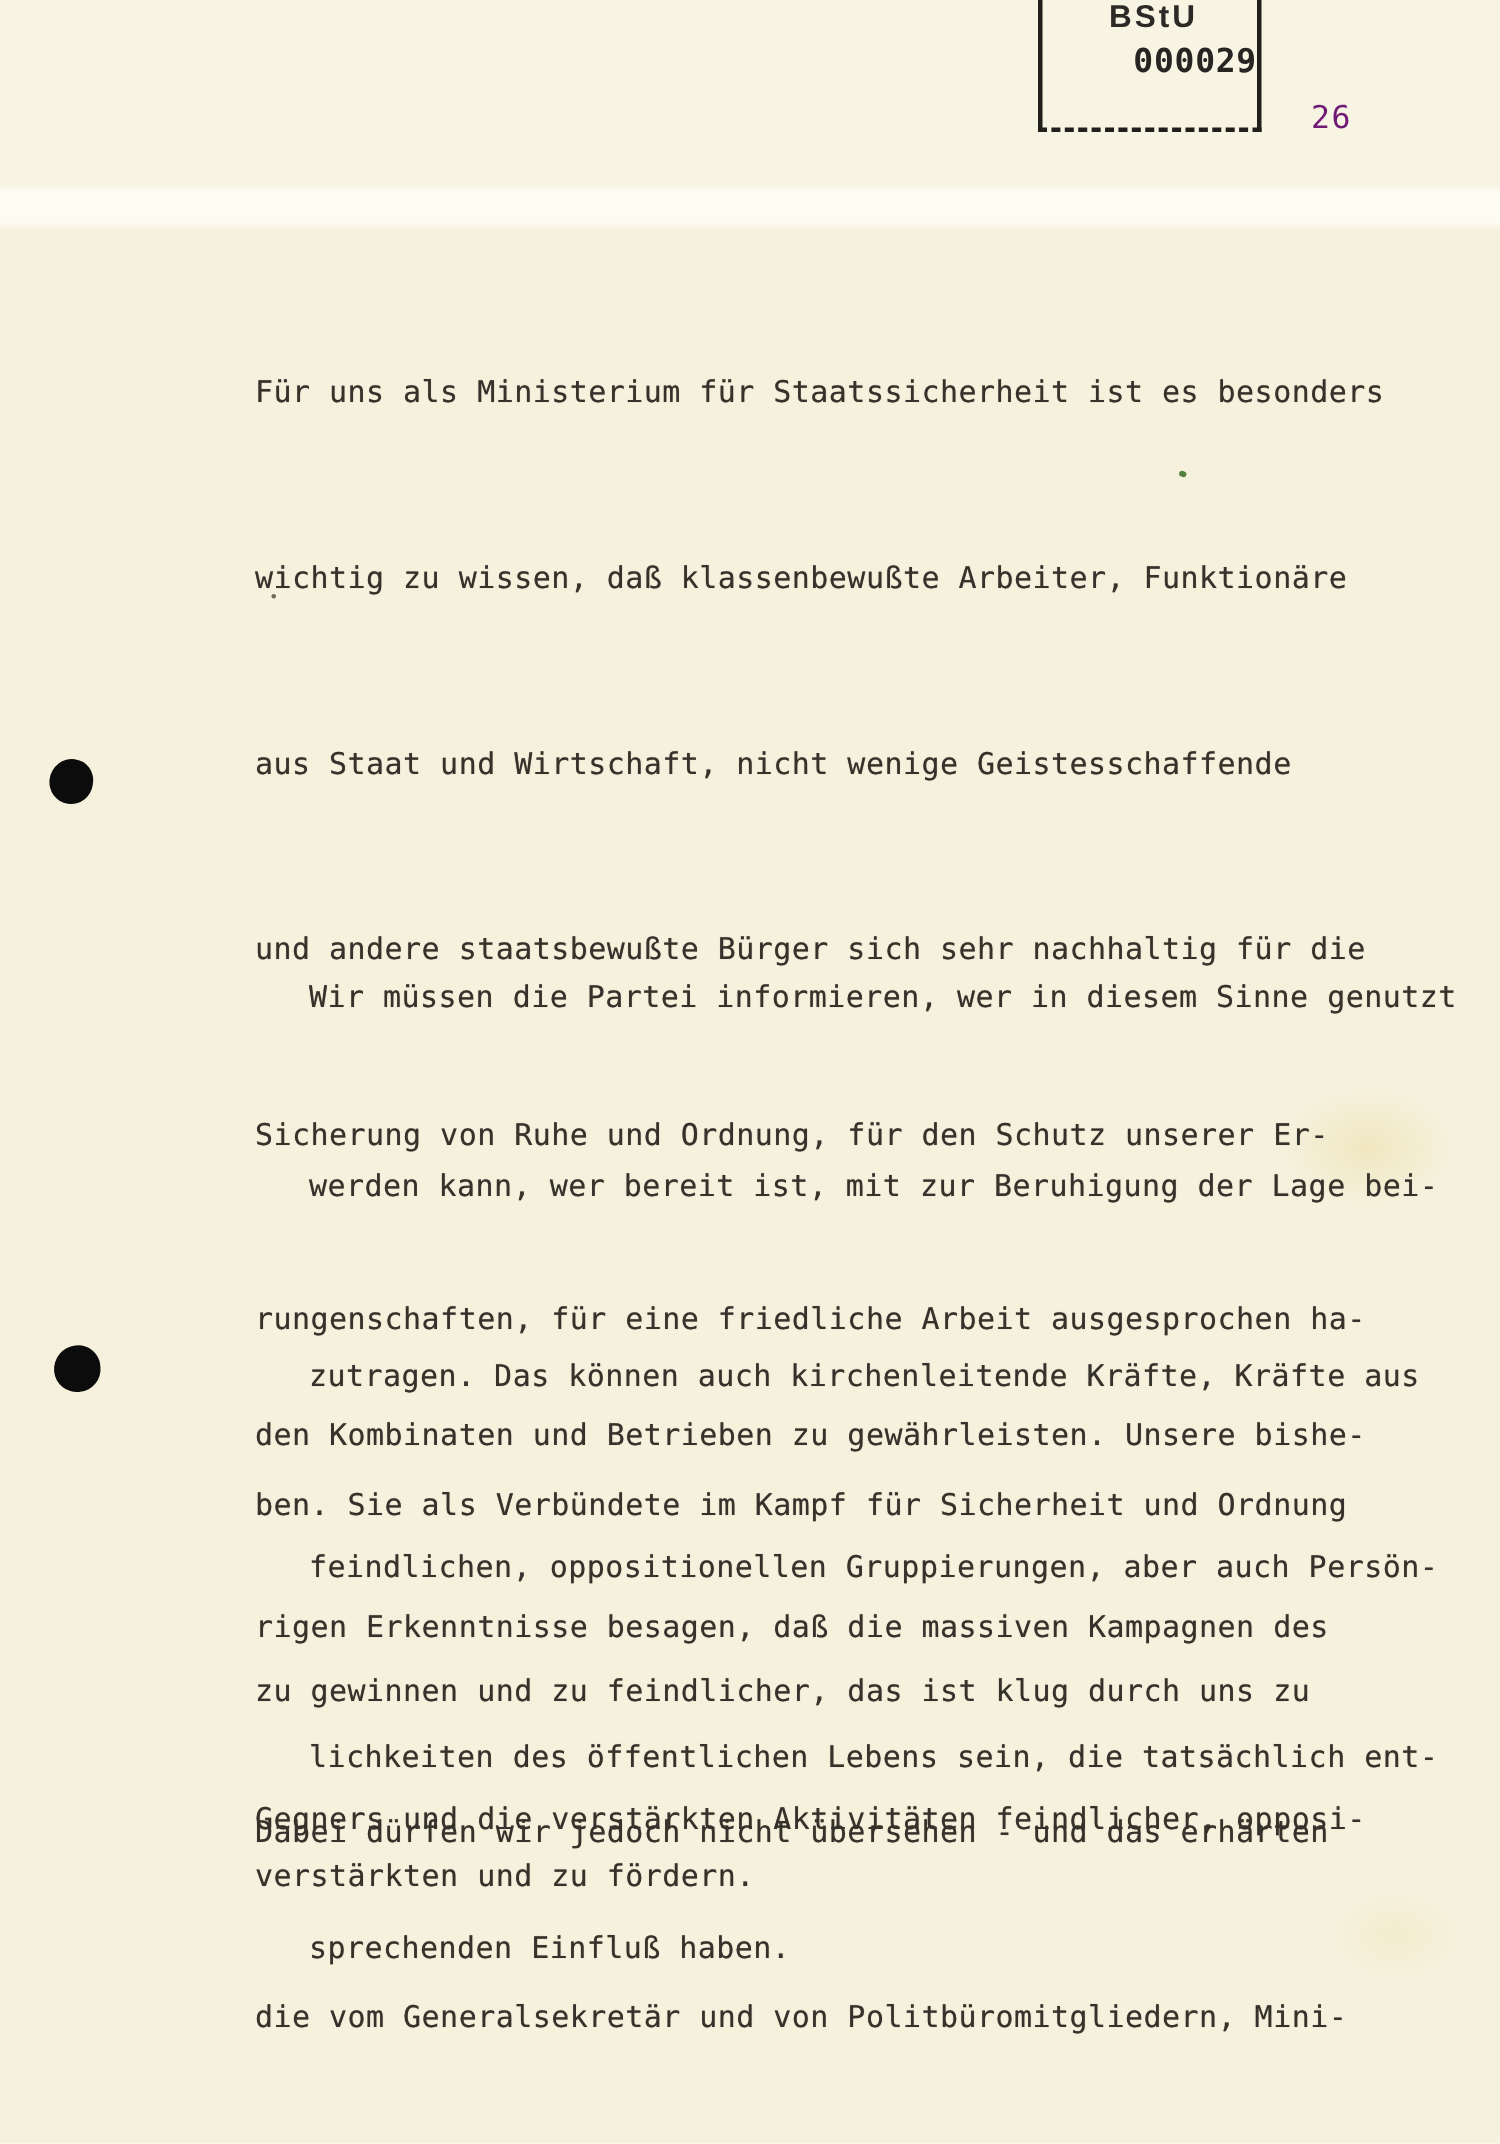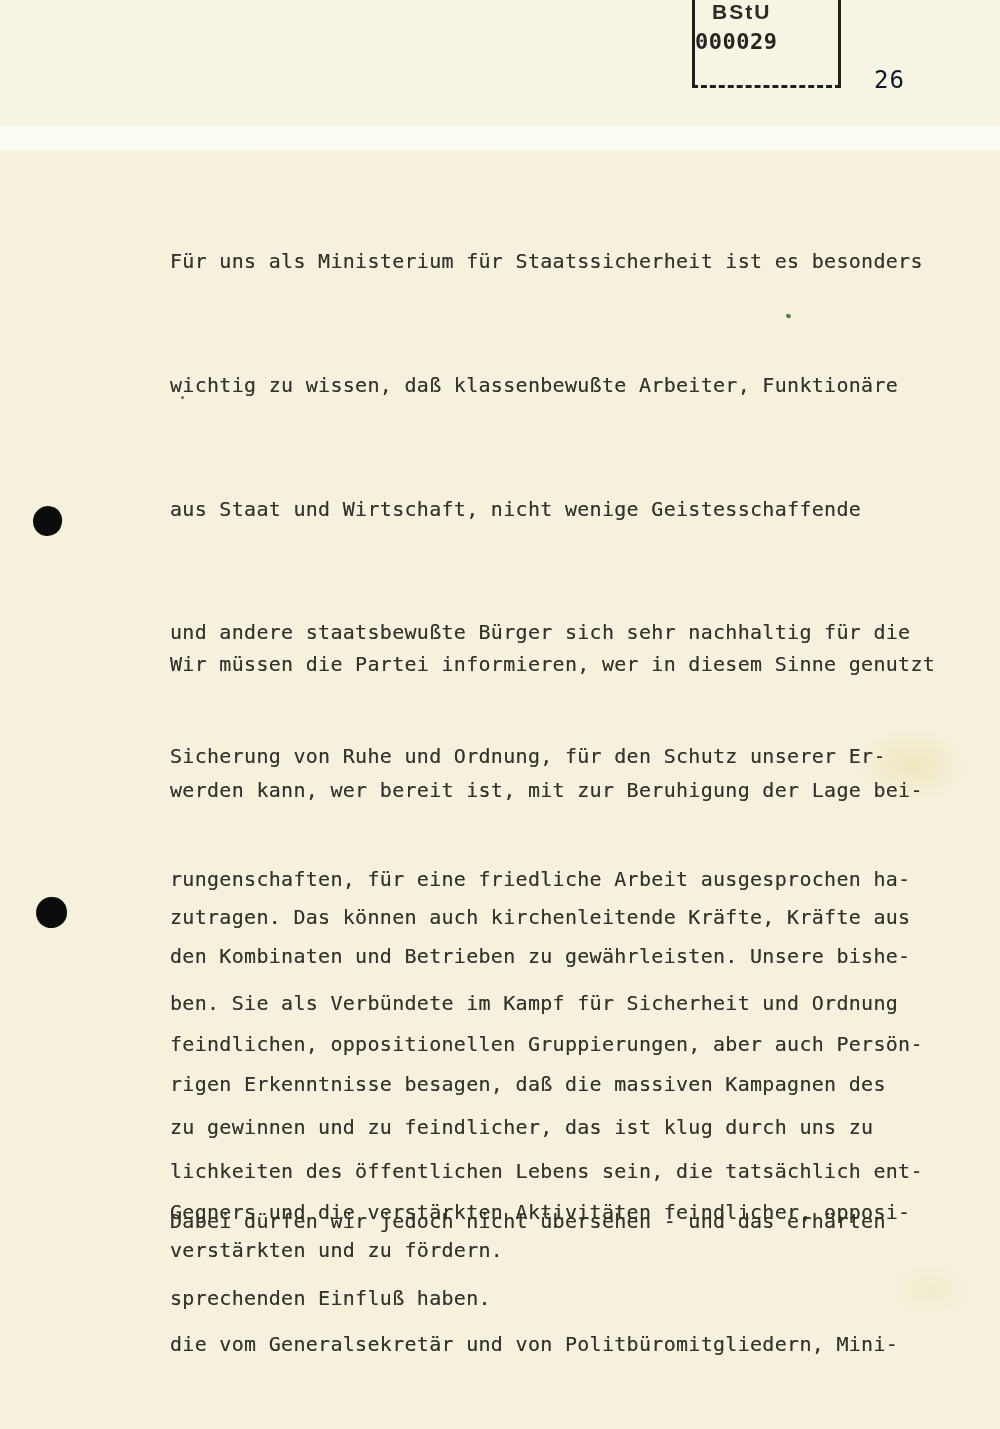--- a/index.html
+++ b/index.html
@@ -19,57 +19,58 @@
   .stamp {
     position: absolute;
     left: 692px; top: -18px;
     width: 149px; height: 106px;
     box-sizing: border-box;
     border: 3px solid #211f1c;
     border-bottom-style: dashed;
   }
   .stamp-t1 {
     position: absolute; top: 15px; left: 0; right: 12px;
+    text-align: center;
     font-family: "Liberation Sans", sans-serif;
     font-size: 21px; font-weight: bold;
     letter-spacing: 2px;
     color: #2b2a27;
     padding-left: 17px;
   }
   .stamp-t2 {
     position: absolute; top: 44px; left: 0; right: 0;
-    text-align: left;
+    text-align: right;
     font-family: "DejaVu Sans Mono", monospace;
     font-size: 22px; font-weight: 600;
     letter-spacing: 0.5px;
     color: #262522;
   }
 
   .pagenum {
     position: absolute; left: 874px; top: 66px;
-    font-size: 24px; color: #0f172a;
+    font-size: 21px; color: #701a75;
     letter-spacing: 1px;
   }
 
   
   .hole { position: absolute; background: #0c0c0c; border-radius: 52% 48% 50% 50%; }
   .hole1 { left: 33px; top: 506px; width: 29px; height: 30px; transform: rotate(8deg); }
   .hole2 { left: 36px; top: 897px; width: 31px; height: 31px; transform: rotate(-6deg); }
 
   
   .para {
     position: absolute; left: 170px;
     font-size: 20px;
     letter-spacing: 0.3px;
     color: #34322b;
     text-shadow: 0 0 0.5px rgba(52,50,43,0.55);
     white-space: pre;
   }
   .p1 { top: 159px;  line-height: 41.2px; }
-  .p2 { top: 558px;  line-height: 42.3px; }
+  .p2 { top: 558px;  line-height: 42.3px; margin-left: 36px; }
   .p3 { top: 850px;  line-height: 42.6px; }
   .p4 { top: 1118px; line-height: 41.3px; }
   .line { display: block; }
 
   
   .speck { position: absolute; border-radius: 50%; }
   .s1 { left: 786px; top: 314px; width: 5px; height: 4px; background: #55803e; transform: rotate(20deg); }
   .s2 { left: 181px; top: 396px; width: 3px; height: 3px; background: #6d6a5e; }
 </style>
 </head>

